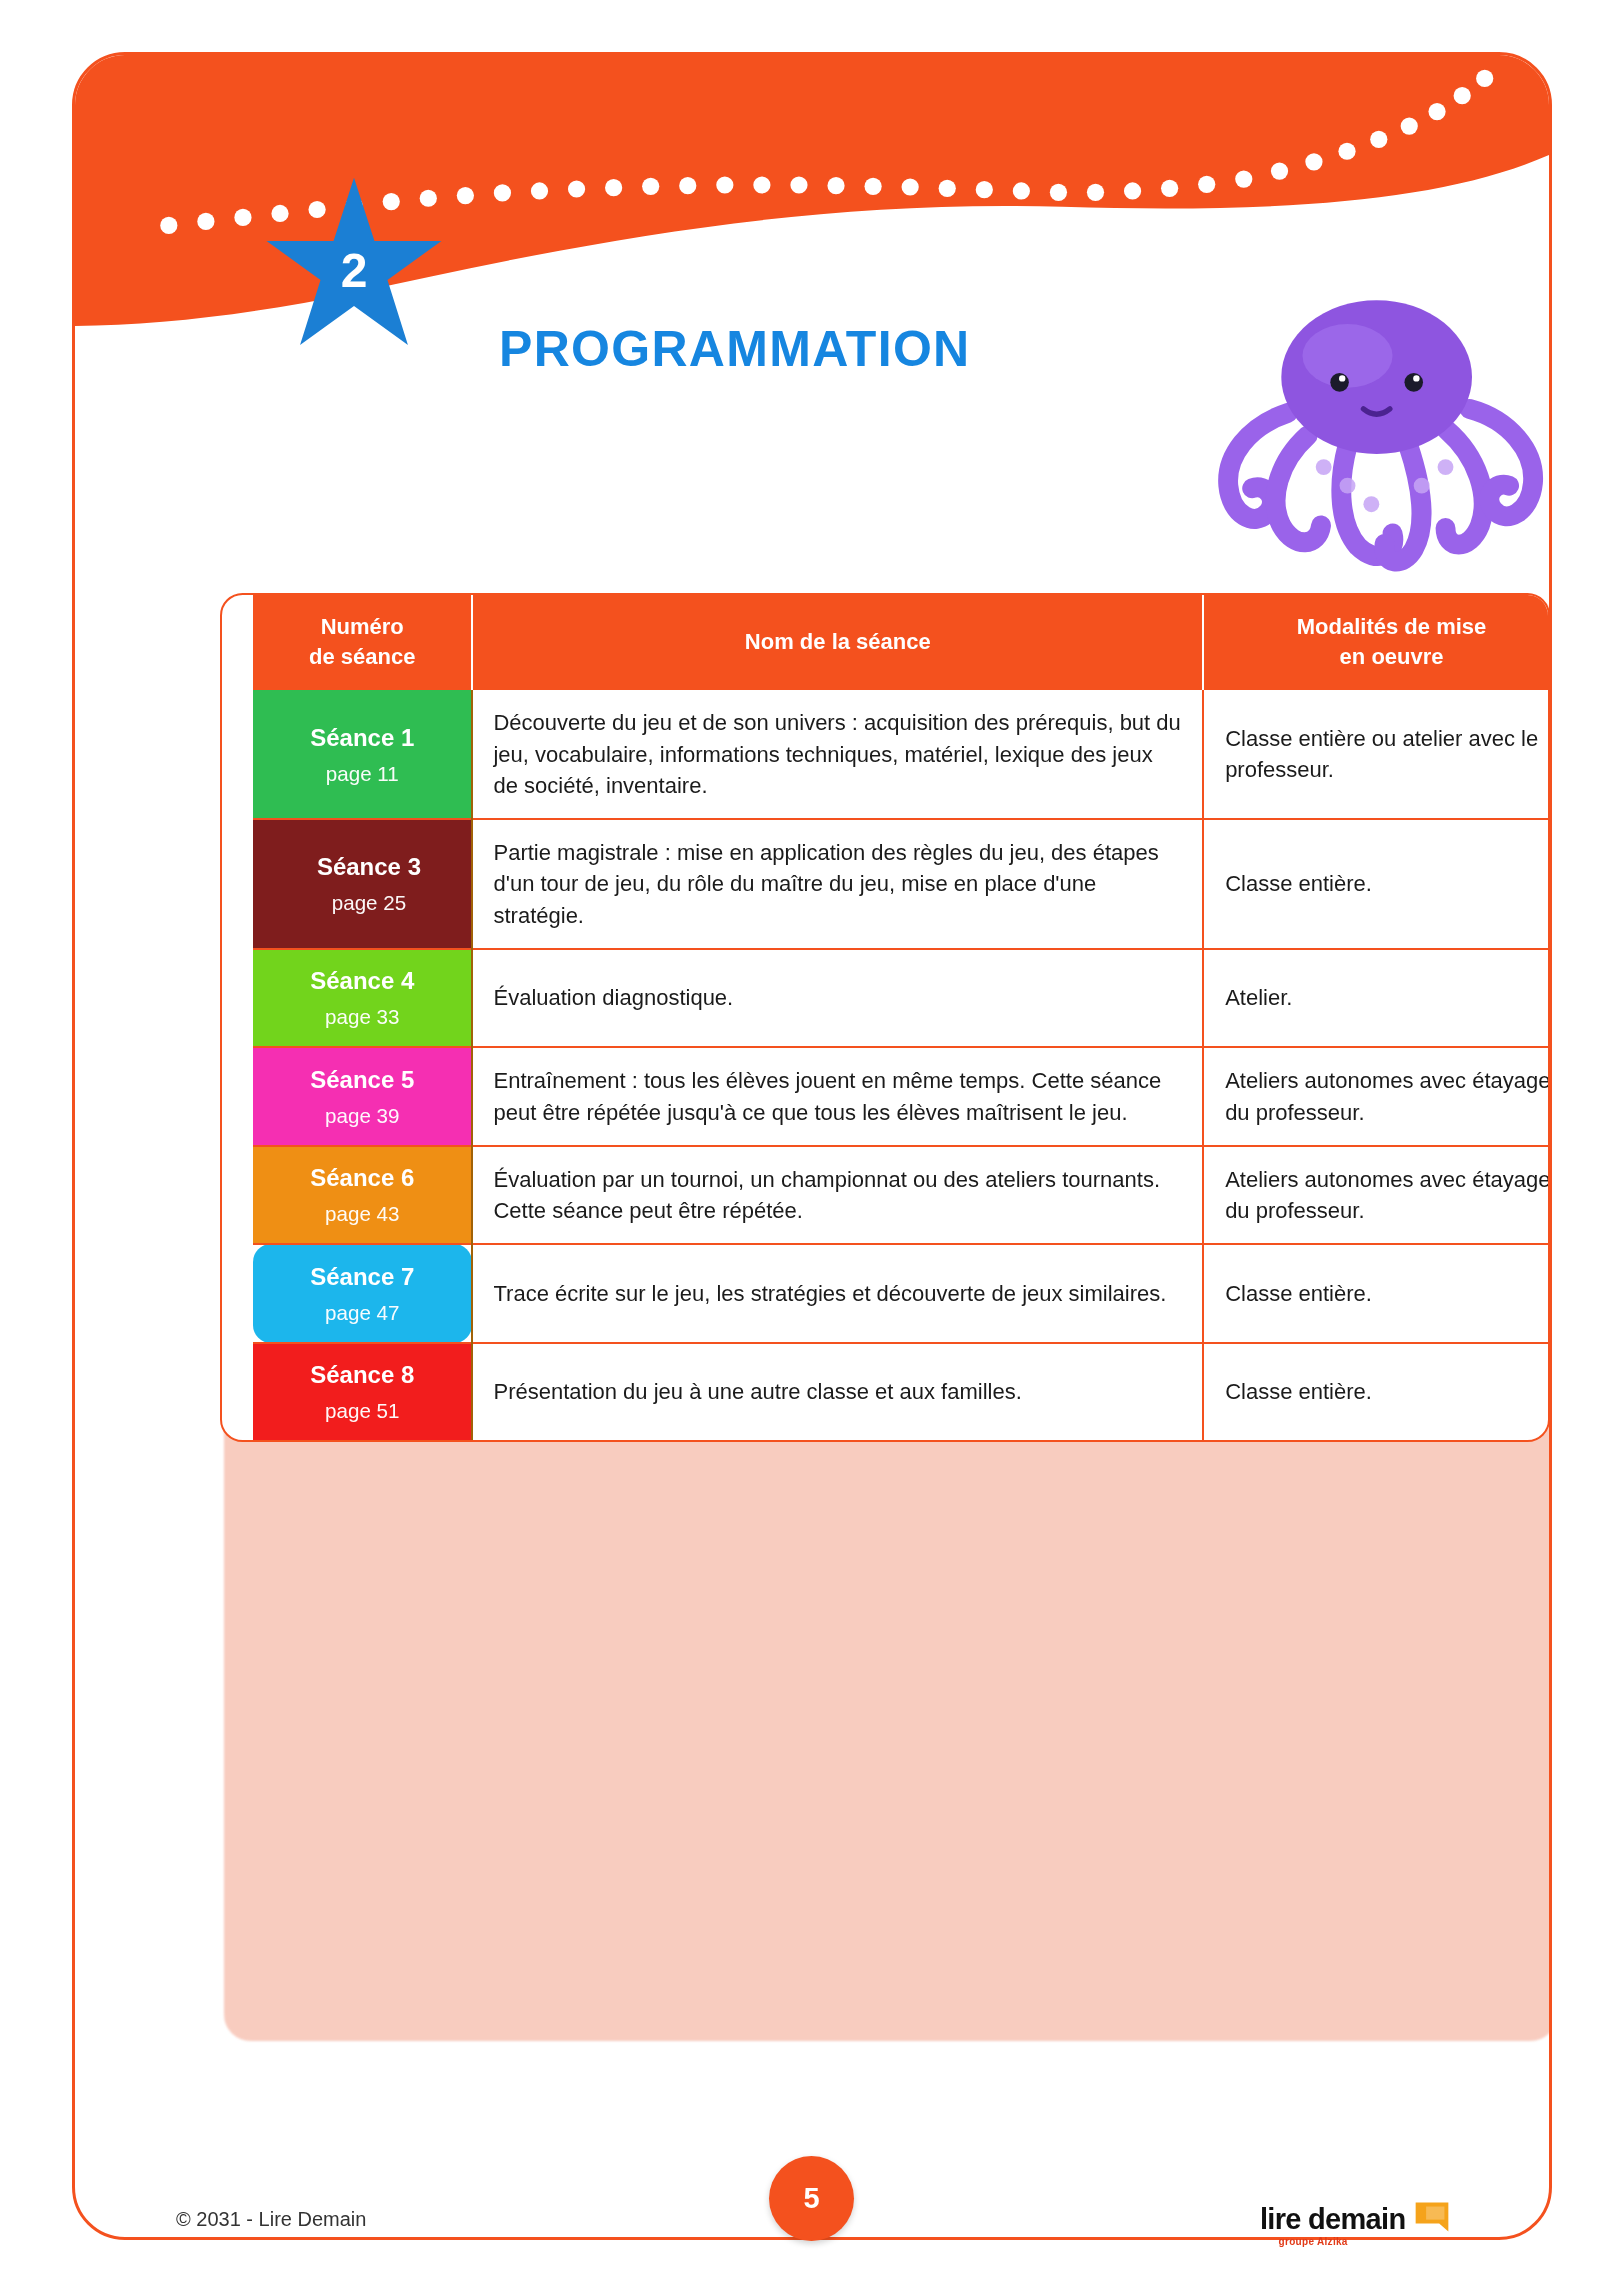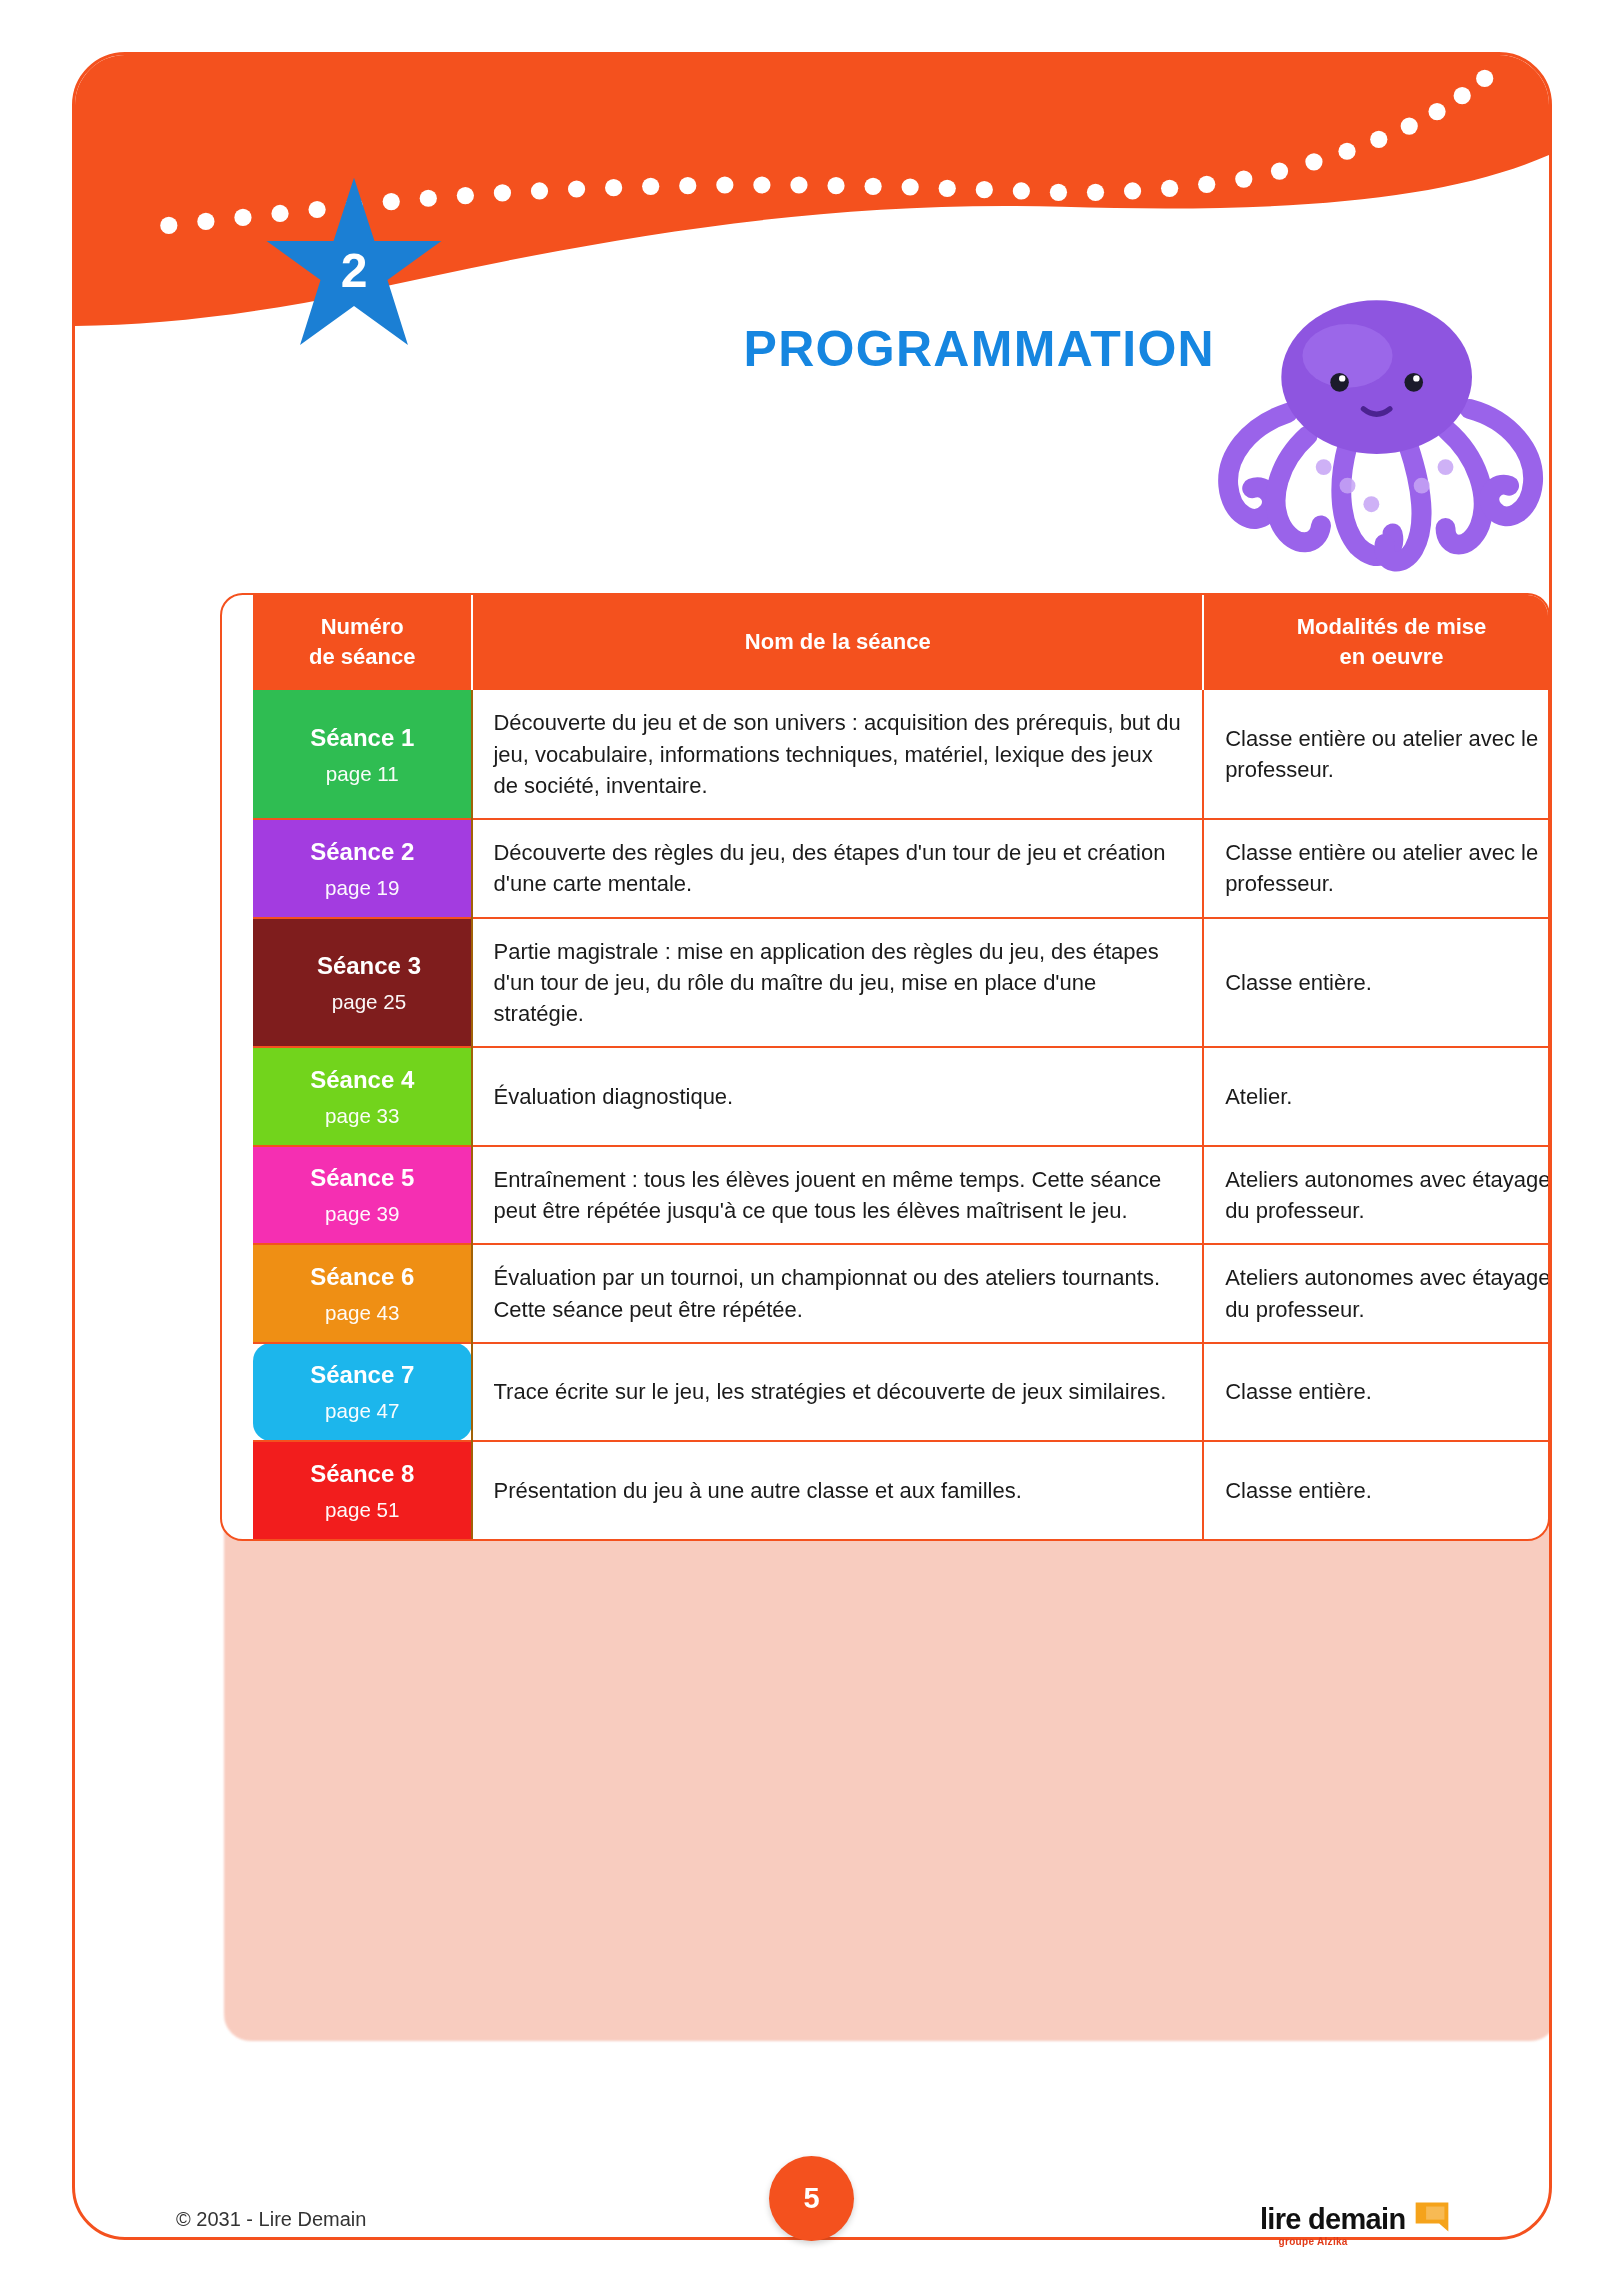--- a/index.html
+++ b/index.html
@@ -61,21 +61,21 @@
     font-weight: bold;
     padding-top: 6.6px;
     box-sizing: border-box;
   }
 
   .page-title {
     position: absolute;
     left: 424px;
     top: 265px;
     width: 716px;
-    text-align: right;
+    text-align: left;
     color: #1686e0;
     font-size: 50px;
     font-weight: bold;
     line-height: 1.18;
     letter-spacing: 1.3px;
   }
 
   
   .octopus {
     position: absolute;
@@ -331,28 +331,20 @@
       <tbody>
         <tr>
           <td class="seance" style="background: rgb(47, 189, 82);">
             <span class="s-name">Séance 1</span>
             <span class="s-page">page 11</span>
           </td>
           <td class="desc">Découverte du jeu et de son univers : acquisition des prérequis, but du jeu, vocabulaire, informations techniques, matériel, lexique des jeux de société, inventaire.</td>
           <td class="modal">Classe entière ou atelier avec le professeur.</td>
         </tr>
         <tr>
-          <td class="seance" style="background: rgb(163, 60, 224);">
-            <span class="s-name">Séance 2</span>
-            <span class="s-page">page 19</span>
-          </td>
-          <td class="desc">Découverte des règles du jeu, des étapes d'un tour de jeu et création d'une carte mentale.</td>
-          <td class="modal">Classe entière ou atelier avec le professeur.</td>
-        </tr>
-        <tr>
           <td class="seance" style="background: #7f1d1d; padding-left: 20px;">
             <span class="s-name">Séance 3</span>
             <span class="s-page">page 25</span>
           </td>
           <td class="desc">Partie magistrale : mise en application des règles du jeu, des étapes d'un tour de jeu, du rôle du maître du jeu, mise en place d'une stratégie.</td>
           <td class="modal">Classe entière.</td>
         </tr>
         <tr>
           <td class="seance" style="background: rgb(114, 212, 28);">
             <span class="s-name">Séance 4</span>

